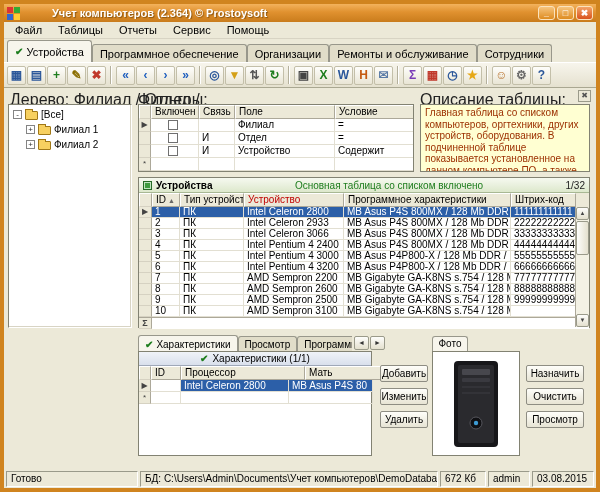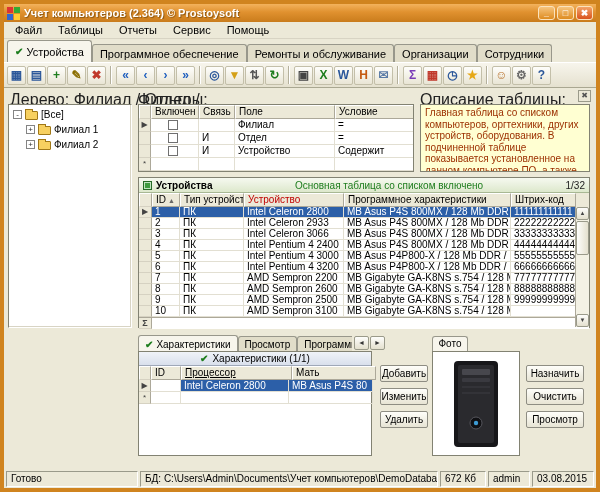--- a/index.html
+++ b/index.html
@@ -7,21 +7,21 @@
   body { font-family:"Liberation Sans", sans-serif; font-size:11px; background:#fff; }
 
   .window { position:relative; width:600px; height:492px; background:#ECE9D8;
             border:4px solid #D0841F; overflow:hidden; }
 
   
   .titlebar { position:absolute; left:0; top:0; width:592px; height:18px;
               background:linear-gradient(180deg,#F3B25C,#E0912F 45%,#C97C1C);
               display:flex; align-items:center; padding:0 3px; gap:4px; }
   .title-text { color:#fff; font-weight:bold; font-size:11px; text-shadow:1px 1px 1px #8a5510;
-                flex:1; white-space:nowrap; overflow:hidden; }
+                flex:1; white-space:nowrap; overflow:hidden;margin-left:28px; }
   .win-buttons { display:flex; gap:2px; }
   .winbtn { width:17px; height:14px; border:1px solid #FBE3BD; border-radius:3px;
             background:linear-gradient(#F6C47E,#DE8C20); color:#fff; font-size:9px;
             font-weight:bold; line-height:10px; text-align:center; cursor:default;
             font-family:inherit; padding:0; }
   .winbtn.close { background:linear-gradient(#F2A368,#D9541E); }
 
   
   .menubar { position:absolute; left:0; top:18px; width:592px; height:17px;
              display:flex; align-items:center; padding-left:4px; gap:2px;
@@ -176,23 +176,23 @@
       <span class="menu-item">Отчеты</span>
       <span class="menu-item">Сервис</span>
       <span class="menu-item">Помощь</span>
     </div>
   <div class="tabbar"><span class="tab active">
         <span class="check">✔</span>
         <span>Устройства</span>
       </span><span class="tab">
         <span>Программное обеспечение</span>
       </span><span class="tab">
+        <span>Организации</span>
+      </span><span class="tab">
         <span>Ремонты и обслуживание</span>
-      </span><span class="tab">
-        <span>Организации</span>
       </span><span class="tab">
         <span>Сотрудники</span>
       </span></div>
   <div class="toolbar">
       <span class="tbtn" style="color: rgb(43, 87, 154);">▦</span>
       <span class="tbtn" style="color: rgb(43, 87, 154);">▤</span>
       <span class="tbtn" style="color: rgb(30, 125, 30);">+</span>
       <span class="tbtn" style="color: rgb(138, 109, 0);">✎</span>
       <span class="tbtn" style="color: rgb(192, 57, 43);">✖</span>
       <span class="tsep"></span>
@@ -409,21 +409,21 @@
   </div>
 
   <div class="chars">
     <div class="charbar">
       <span class="check">✔</span>
       <span>Характеристики (1/1)</span>
     </div>
     <div class="gh">
         <div class="c gutter hc" style="width: 12px;"></div>
         <div class="c hc" style="width: 30px;">ID</div>
-        <div class="c hc" style="width: 111px; text-decoration: underline;">Процессор</div>
+        <div class="c hc" style="width: 124px;">Процессор</div>
         <div class="c hc" style="width: 84px;">Мать</div>
       </div>
     <div>
         <div class="gr crow">
           <div class="c gutter" style="width: 12px;">▶</div>
           <div class="c" style="width: 30px;"></div>
           <div class="c hl" style="width: 108px;">Intel Celeron 2800</div>
           <div class="c hl" style="width: 84px;">MB Asus P4S 80</div>
         </div>
         <div class="gr crow">

